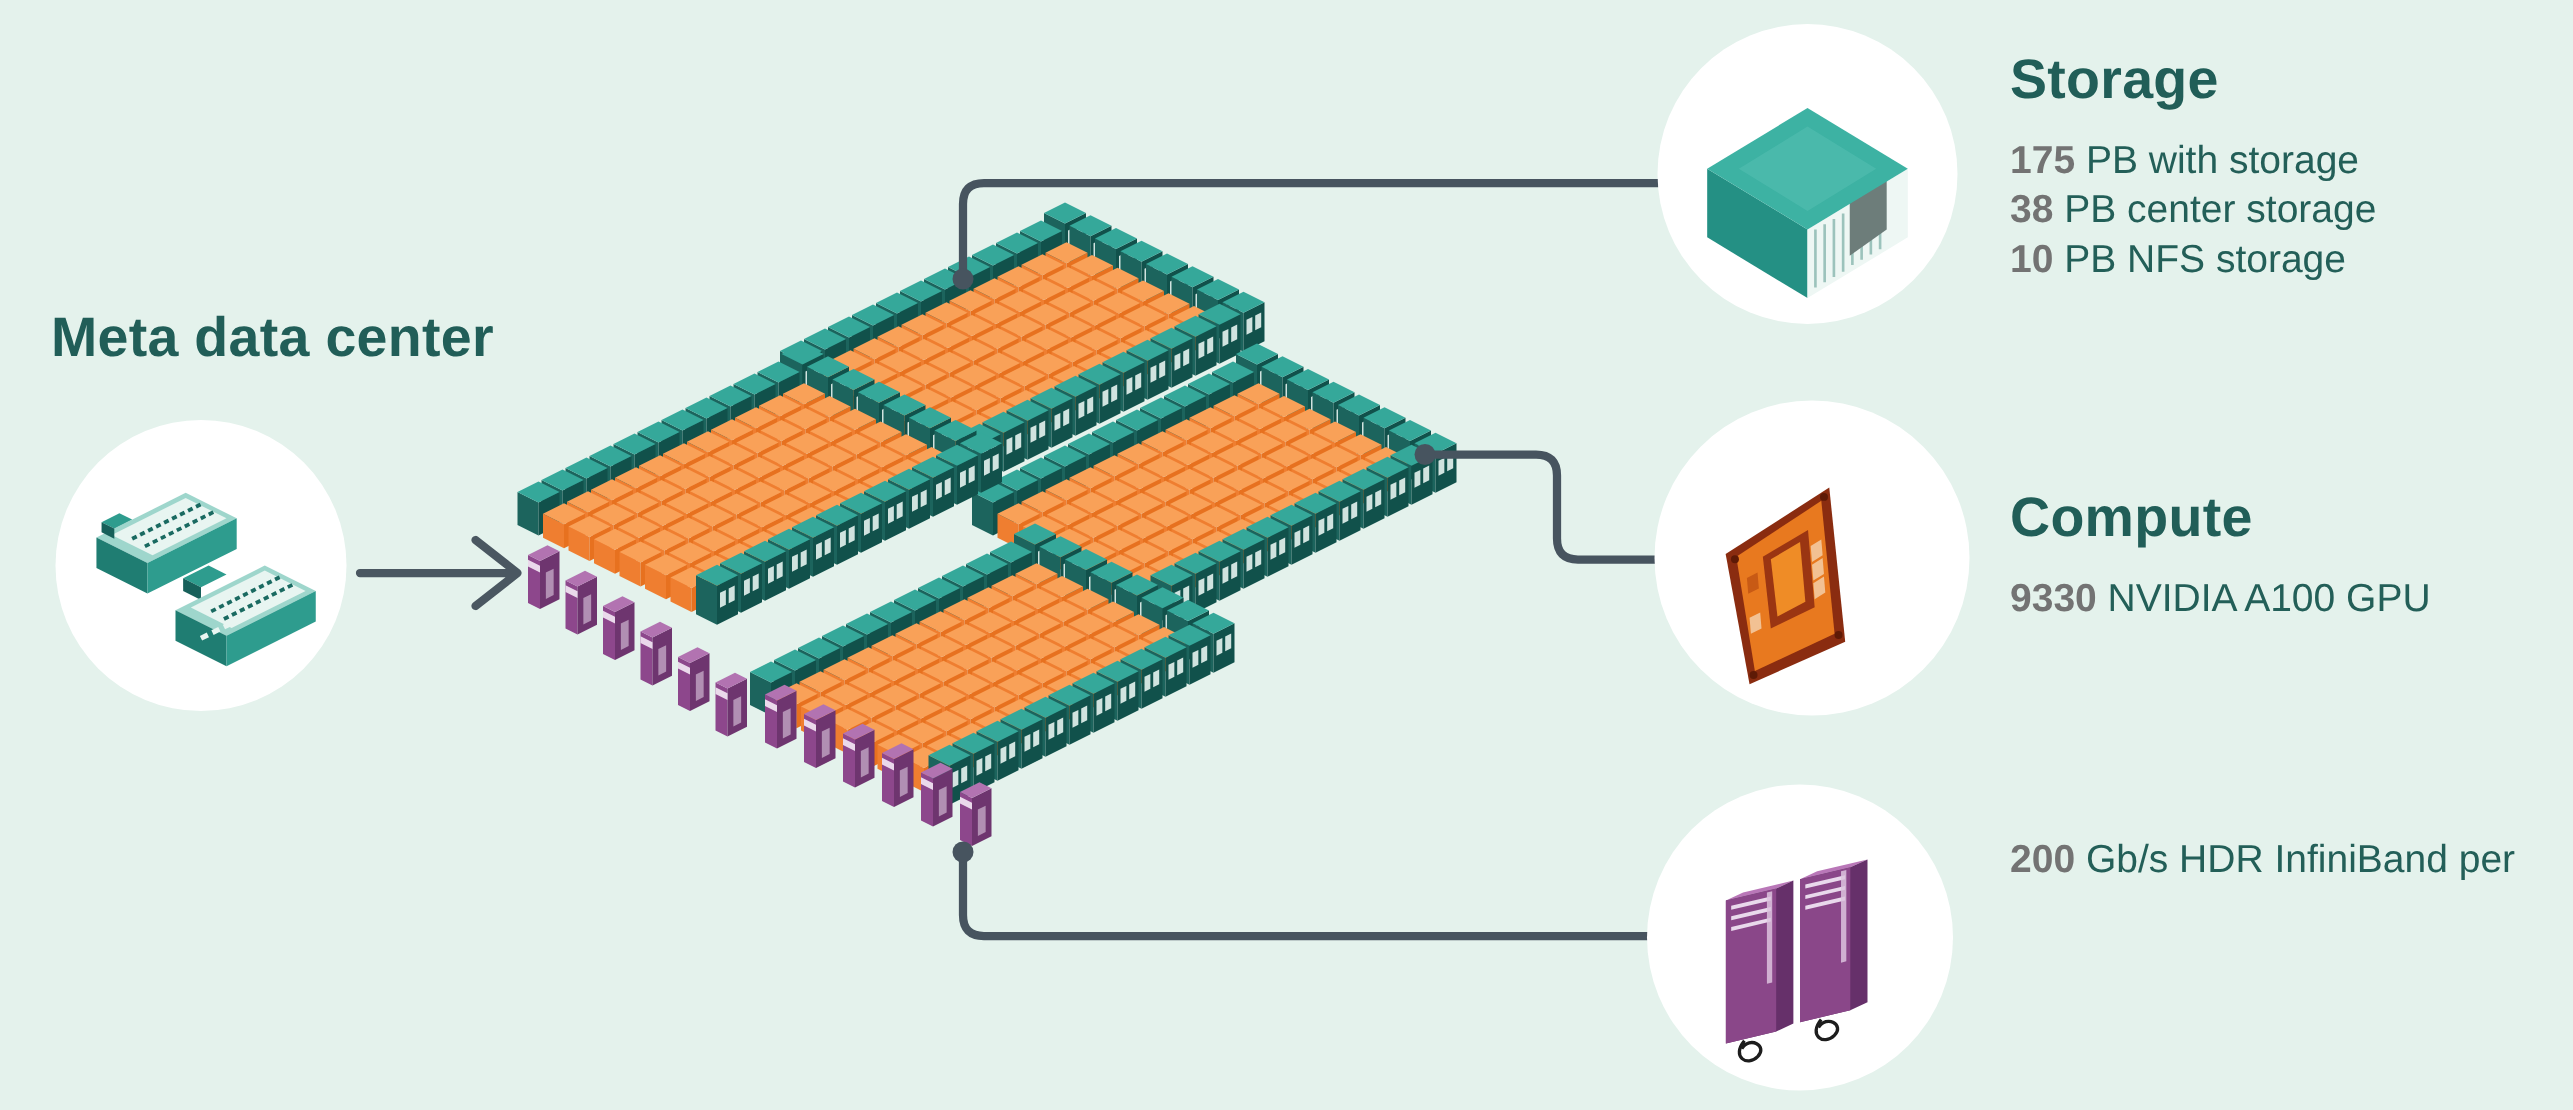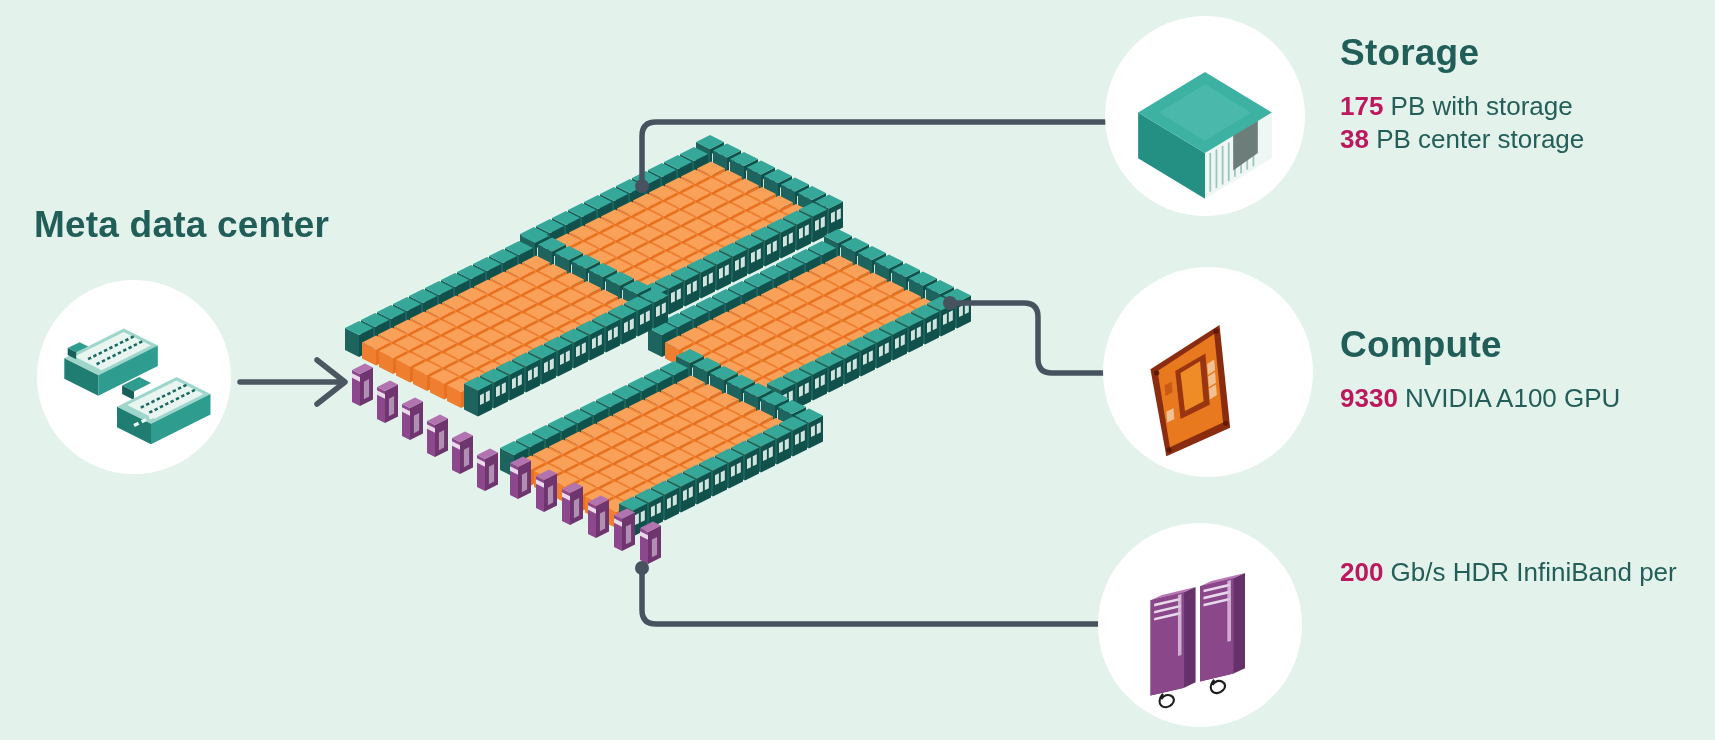--- a/index.html
+++ b/index.html
@@ -13,21 +13,21 @@
   .c-dc{left:37px;top:280px;width:194px;height:194px;}
   .c-storage{left:1105px;top:16px;width:200px;height:200px;}
   .c-compute{left:1103px;top:267px;width:210px;height:210px;}
   .c-network{left:1098px;top:523px;width:204px;height:204px;}
   .layer{position:absolute;left:0;top:0;}
   .connectors path{fill:none;stroke:#47545f;stroke-width:5.5;stroke-linecap:round;stroke-linejoin:round;}
   .connectors circle{fill:#47545f;}
   .callout{position:absolute;}
   .callout h2{margin:0 0 16px 0;font-size:37px;font-weight:600;color:#215e58;letter-spacing:.2px;}
   .callout .line{font-size:26px;line-height:33px;color:#235f58;white-space:pre-wrap;}
-  .callout .line b{font-weight:700;color:#be185d;}
+  .callout .line b{font-weight:700;color:#737373;}
   .t-storage{left:1340px;top:32px;width:360px;}
   .t-compute{left:1340px;top:324px;width:380px;}
   .t-network{left:1340px;top:556px;width:362px;}
   svg{display:block;}
 </style>
 </head>
 <body>
 
 <div class="canvas">
 
@@ -1513,20 +1513,21 @@
         <polygon points="77,68 81,67 81,136 77,137" fill="#dcc3de" opacity="0.85"></polygon>
         <path d="M60,180 c-10,12 2,20 10,12 c8,-8 -6,-16 -12,-6" fill="none" stroke="#1d1d1d" stroke-width="2.5"></path>
       </g>
     </svg>
   </div>
 
   <div class="callout t-storage">
     <h2>Storage</h2>
     <div class="line"><b>175</b><span> PB with storage</span></div>
     <div class="line"><b>38</b><span> PB center storage</span></div>
+    <div class="line"><b>10</b><span> PB NFS storage</span></div>
   </div>
 
   <div class="callout t-compute">
     <h2>Compute</h2>
     <div class="line"><b>9330</b><span> NVIDIA A100 GPU</span></div>
   </div>
 
   <div class="callout t-network">
     <div class="line"><b>200</b><span> Gb/s HDR InfiniBand per</span></div>
   </div>

